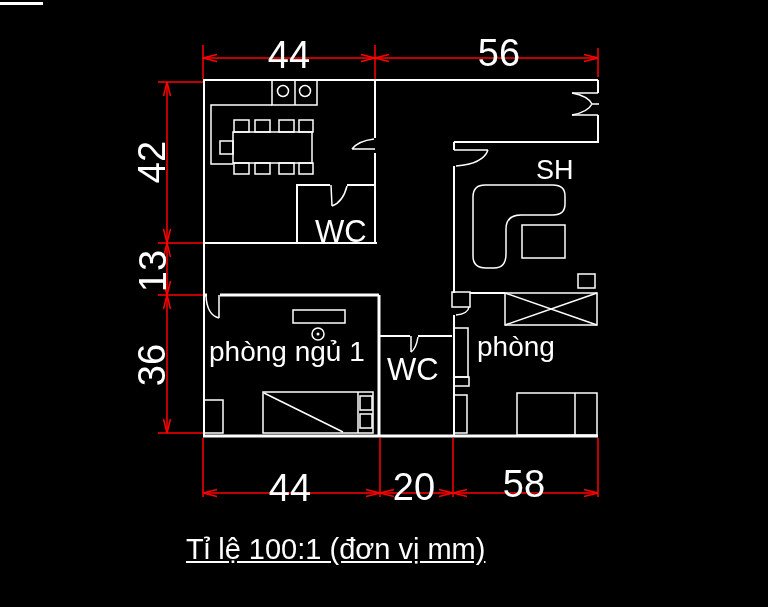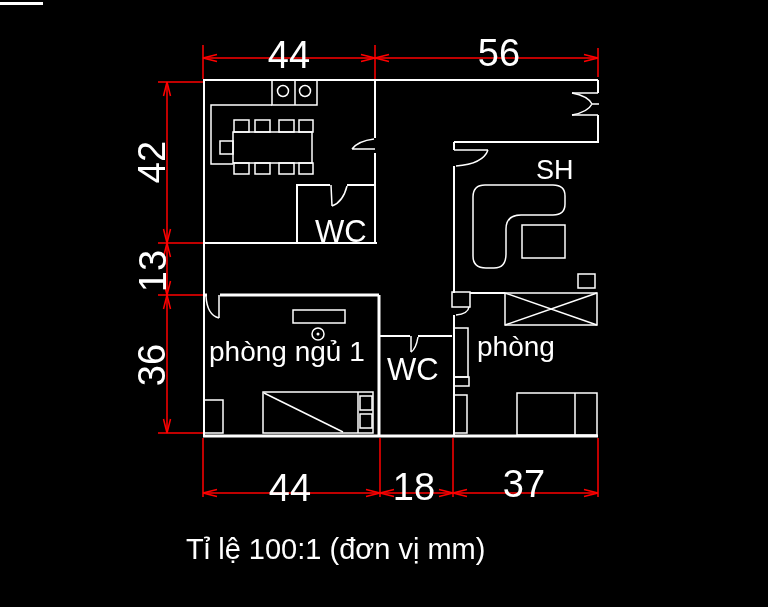--- a/index.html
+++ b/index.html
@@ -20,21 +20,21 @@
     color:var(--text,#fff);
     line-height:1;
     white-space:nowrap;
   }
   .dim-num{font-size:38px;}
   .ctr{transform:translateX(-50%);margin-top:8px;}
   .rot{transform:translate(-50%,-50%) rotate(-90deg);}
   .room-label{font-size:28px;}
   .wc-label{font-size:31px;}
   .sh-label{font-size:27px;margin-left:24px;}
-  .caption{font-size:29px;}
+  .caption{font-size:29px;text-decoration:underline;}
   .artifact{
     position:absolute;left:0;top:2px;width:43px;height:3px;
     background:var(--line,#fff);
   }
 </style>
 </head>
 <body>
 
 <div class="canvas">
 
@@ -177,22 +177,22 @@
   </svg>
 
   <div class="t dim-num ctr" style="left:289px;top:28px">44</div>
   <div class="t dim-num ctr" style="left:499px;top:26px">56</div>
 
   <div class="t dim-num rot" style="left:152px;top:162px">42</div>
   <div class="t dim-num rot" style="left:153px;top:271px">13</div>
   <div class="t dim-num rot" style="left:152px;top:365px">36</div>
 
   <div class="t dim-num ctr" style="left:290px;top:461px">44</div>
-  <div class="t dim-num ctr" style="left:414px;top:460px">18</div>
-  <div class="t dim-num ctr" style="left:524px;top:457px">37</div>
+  <div class="t dim-num ctr" style="left:414px;top:460px">20</div>
+  <div class="t dim-num ctr" style="left:524px;top:457px">58</div>
 
   <div class="t sh-label" style="left:512px;top:157px">SH</div>
   <div class="t wc-label" style="left:315px;top:216px">WC</div>
   <div class="t wc-label" style="left:387px;top:354px">WC</div>
   <div class="t room-label" style="left:209px;top:338px">phòng ngủ 1</div>
   <div class="t room-label" style="left:477px;top:333px">phòng</div>
 
   <div class="t caption" style="left:186px;top:535px">Tỉ lệ 100:1 (đơn vị mm)</div>
 
 </div>

